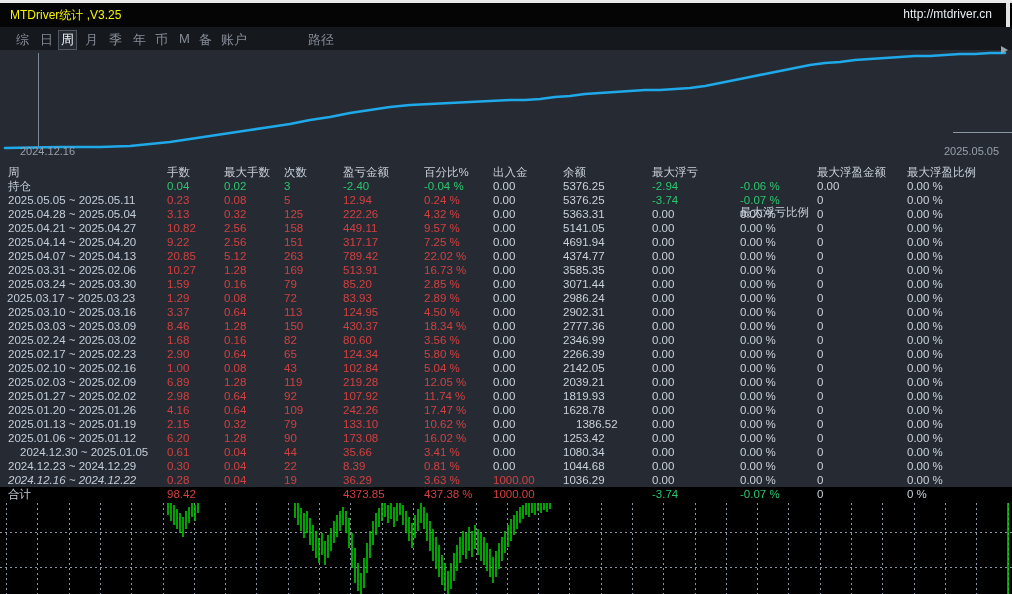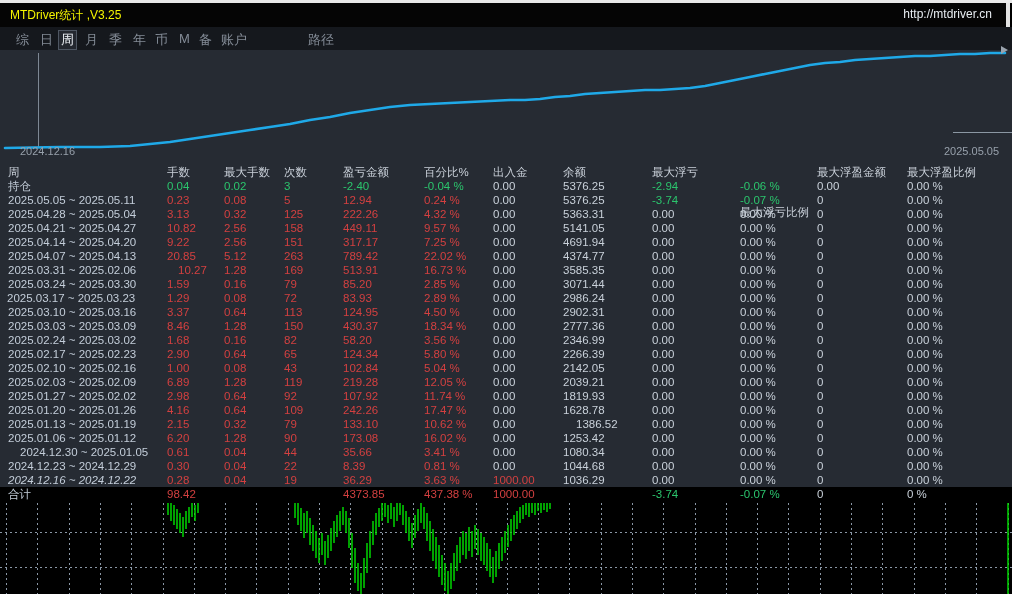--- a/index.html
+++ b/index.html
@@ -166,21 +166,21 @@
           <span class="tc" style="left: 424px; color: rgb(211, 64, 64);">22.02 %</span>
           <span class="tc" style="left: 493px; color: rgb(201, 209, 218);">0.00</span>
           <span class="tc" style="left: 563px; color: rgb(201, 209, 218);">4374.77</span>
           <span class="tc" style="left: 652px; color: rgb(201, 209, 218);">0.00</span>
           <span class="tc" style="left: 740px; color: rgb(201, 209, 218);">0.00 %</span>
           <span class="tc" style="left: 817px; color: rgb(201, 209, 218);">0</span>
           <span class="tc" style="left: 907px; color: rgb(201, 209, 218);">0.00 %</span>
         </div>
         <div class="trow">
           <span class="tc" style="left: 8px; color: rgb(195, 205, 217);">2025.03.31 ~ 2025.02.06</span>
-          <span class="tc" style="left: 178px; color: rgb(211, 64, 64);">10.27</span>
+          <span class="tc" style="left: 167px; color: rgb(211, 64, 64);">10.27</span>
           <span class="tc" style="left: 224px; color: rgb(211, 64, 64);">1.28</span>
           <span class="tc" style="left: 284px; color: rgb(211, 64, 64);">169</span>
           <span class="tc" style="left: 343px; color: rgb(211, 64, 64);">513.91</span>
           <span class="tc" style="left: 424px; color: rgb(211, 64, 64);">16.73 %</span>
           <span class="tc" style="left: 493px; color: rgb(201, 209, 218);">0.00</span>
           <span class="tc" style="left: 563px; color: rgb(201, 209, 218);">3585.35</span>
           <span class="tc" style="left: 652px; color: rgb(201, 209, 218);">0.00</span>
           <span class="tc" style="left: 740px; color: rgb(201, 209, 218);">0.00 %</span>
           <span class="tc" style="left: 817px; color: rgb(201, 209, 218);">0</span>
           <span class="tc" style="left: 907px; color: rgb(201, 209, 218);">0.00 %</span>
@@ -239,21 +239,21 @@
           <span class="tc" style="left: 652px; color: rgb(201, 209, 218);">0.00</span>
           <span class="tc" style="left: 740px; color: rgb(201, 209, 218);">0.00 %</span>
           <span class="tc" style="left: 817px; color: rgb(201, 209, 218);">0</span>
           <span class="tc" style="left: 907px; color: rgb(201, 209, 218);">0.00 %</span>
         </div>
         <div class="trow">
           <span class="tc" style="left: 8px; color: rgb(195, 205, 217);">2025.02.24 ~ 2025.03.02</span>
           <span class="tc" style="left: 167px; color: rgb(211, 64, 64);">1.68</span>
           <span class="tc" style="left: 224px; color: rgb(211, 64, 64);">0.16</span>
           <span class="tc" style="left: 284px; color: rgb(211, 64, 64);">82</span>
-          <span class="tc" style="left: 343px; color: rgb(211, 64, 64);">58.20</span>
+          <span class="tc" style="left: 343px; color: rgb(211, 64, 64);">80.60</span>
           <span class="tc" style="left: 424px; color: rgb(211, 64, 64);">3.56 %</span>
           <span class="tc" style="left: 493px; color: rgb(201, 209, 218);">0.00</span>
           <span class="tc" style="left: 563px; color: rgb(201, 209, 218);">2346.99</span>
           <span class="tc" style="left: 652px; color: rgb(201, 209, 218);">0.00</span>
           <span class="tc" style="left: 740px; color: rgb(201, 209, 218);">0.00 %</span>
           <span class="tc" style="left: 817px; color: rgb(201, 209, 218);">0</span>
           <span class="tc" style="left: 907px; color: rgb(201, 209, 218);">0.00 %</span>
         </div>
         <div class="trow">
           <span class="tc" style="left: 8px; color: rgb(195, 205, 217);">2025.02.17 ~ 2025.02.23</span>

